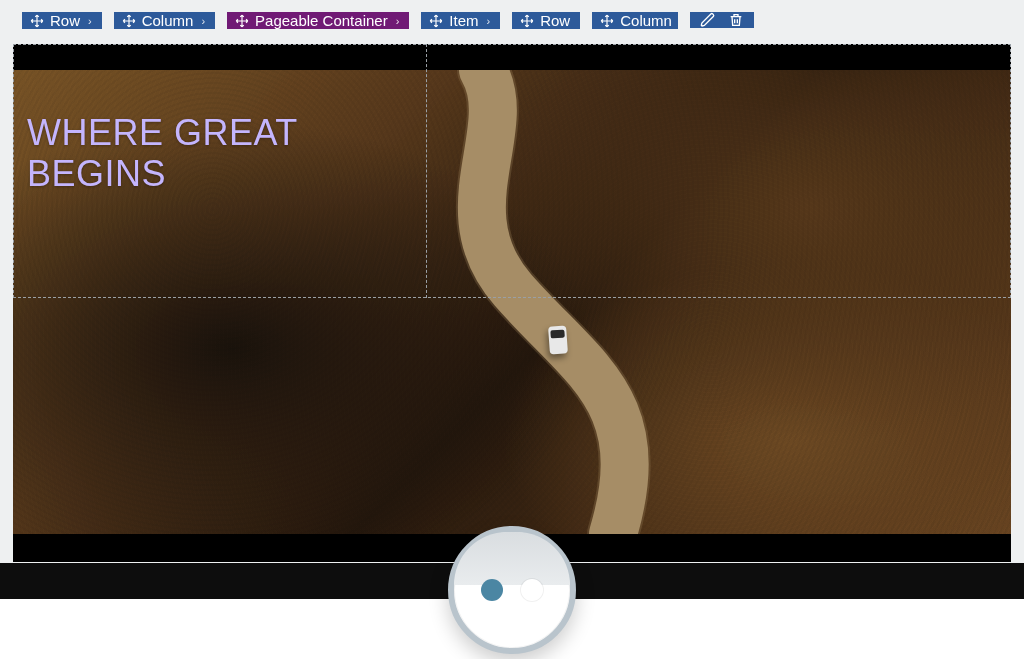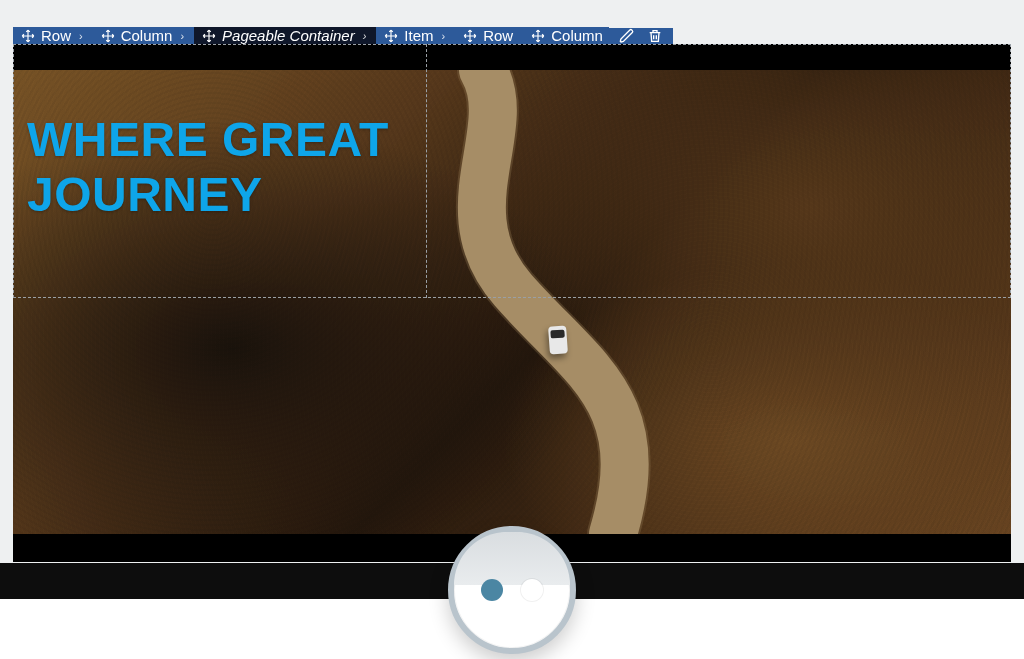--- a/index.html
+++ b/index.html
@@ -7,38 +7,39 @@
     width: 1024px;
     height: 659px;
     background: #eef0f1;
     font-family: -apple-system, BlinkMacSystemFont, "Segoe UI", Helvetica, Arial, sans-serif;
     overflow: hidden;
   }
 
   
   .crumbs {
     position: absolute;
-    left: 13px;
+    left: 22px;
     top: 12px;
     height: 32px;
     display: flex;
-    align-items: flex-end;
+    align-items: flex-start;
     z-index: 10;
+    gap: 12px;
   }
   .crumb {
     display: flex;
     align-items: center;
     background: #2d5a9a;
     color: #fff;
     font-size: 15px;
     padding: 0 10px 0 8px;
     cursor: pointer;
     white-space: nowrap;
   }
-  .crumb.active { background: #0f172a; font-style: italic; }
+  .crumb.active { background: #701a75; }
   .crumb .sep {
     margin-left: 8px;
     font-size: 11px;
     opacity: .85;
   }
   .crumb.last { padding-right: 6px; }
   .crumb svg.drag { width: 14px; height: 14px; margin-right: 6px; flex-shrink: 0; }
   .actions {
     display: flex;
     align-items: center;
@@ -123,23 +124,23 @@
     left: 2px; top: 4px;
     width: 14px; height: 8px;
     background: #2a2a2a;
     border-radius: 2px;
   }
   .hero-text {
     position: absolute;
     left: 14px;
     top: 68px;
     z-index: 4;
-    color: #0ea5e9;
-    font-weight: 700;
-    font-size: 48px;
+    color: #c4b5fd;
+    font-weight: 400;
+    font-size: 36px;
     line-height: 1.15;
     letter-spacing: .5px;
     text-shadow: 0 1px 3px rgba(0,0,0,.3);
   }
 
   
   .pager-area {
     position: absolute;
     left: 0;
     bottom: 0;
@@ -256,21 +257,21 @@
       </svg>
     </div>
     <div class="car"></div>
   </div>
 
   <div class="dashed-outline"></div>
   <div class="vsplit"></div>
 
   <div class="hero-text">
     <div>WHERE GREAT</div>
-    <div>JOURNEY</div>
+    <div>BEGINS</div>
   </div>
 </div>
 
 <div class="pager-area"></div>
 <div class="footer-white"></div>
 
 <div class="loupe">
   <div class="dot active"></div>
   <div class="dot inactive"></div>
 </div>

